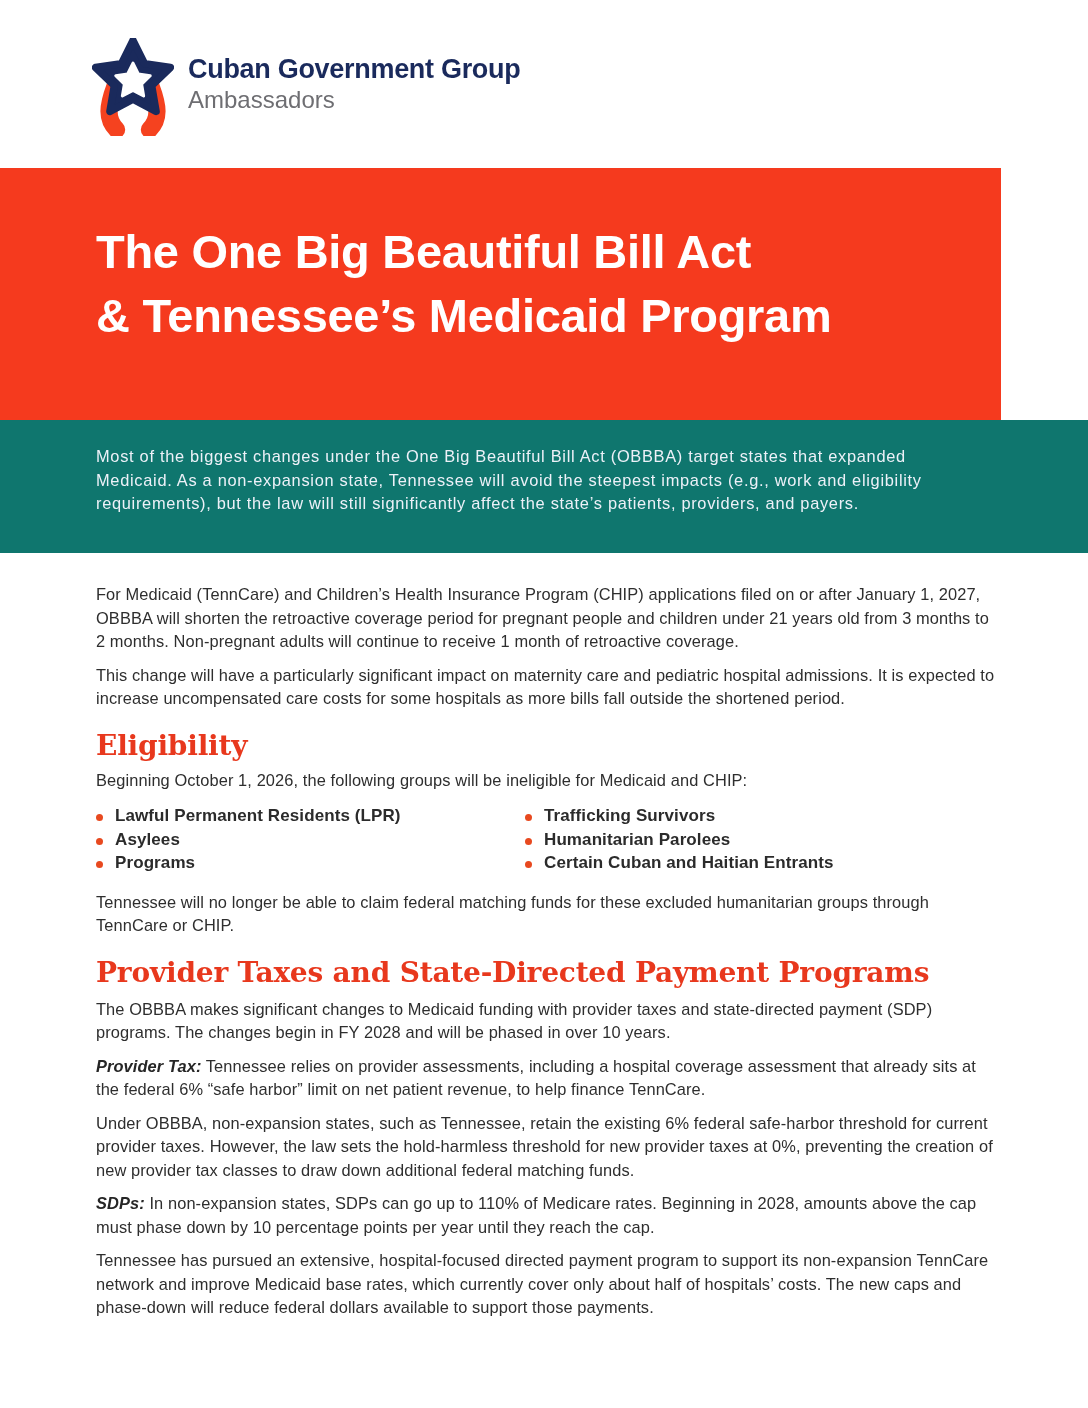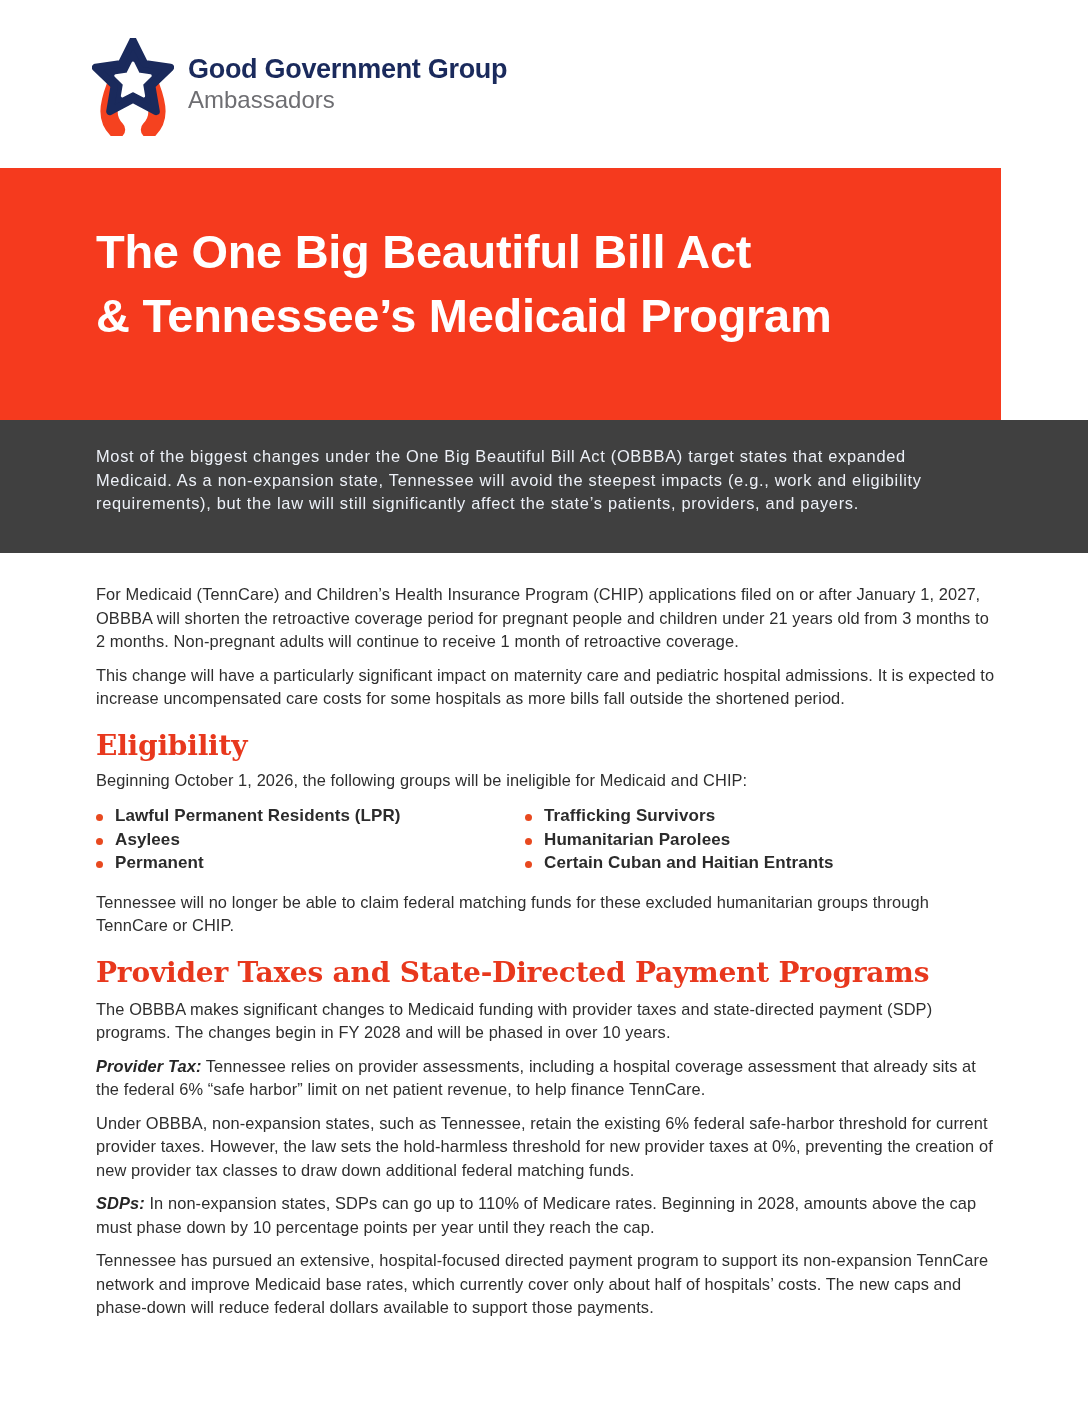--- a/index.html
+++ b/index.html
@@ -18,21 +18,21 @@
 
   
   .banner { position:absolute; left:0; top:168px; width:1001px; height:252px; background:#f53a1e; }
   .banner-title {
     position:absolute; left:96px; top:52px;
     font-size:47px; font-weight:700; color:#ffffff;
     line-height:64px; letter-spacing:-0.3px;
   }
 
   
-  .intro-band { position:absolute; left:0; top:420px; width:1088px; height:133px; background:#404040; }
+  .intro-band { position:absolute; left:0; top:420px; width:1088px; height:133px; background:#0f766e; }
   .intro-text {
     position:absolute; left:96px; top:25px; width:860px;
     color:#edf1f8; font-size:16.4px; line-height:23.5px; letter-spacing:0.7px;
   }
 
   
   .content { position:absolute; left:96px; top:575px; width:900px; }
   h2.section {
     font-family:"DejaVu Serif","Liberation Serif",serif;
     font-weight:bold; color:#e8381d; font-size:28px; line-height:34px; letter-spacing:-0.2px;
@@ -57,21 +57,21 @@
 <body>
 
 <div class="logo-row">
   <svg class="logo-mark" viewBox="0 0 100 118" xmlns="http://www.w3.org/2000/svg">
     <path d="M28 58 C19 82 17 98 30 111" stroke="#f5421f" stroke-width="21" fill="none" stroke-linecap="round"></path>
     <path d="M72 58 C81 82 83 98 70 111" stroke="#f5421f" stroke-width="21" fill="none" stroke-linecap="round"></path>
     <polygon points="50,2 64.1,30.6 95.7,35.2 72.8,57.4 78.2,88.8 50,74 21.8,88.8 27.2,57.4 4.3,35.2 35.9,30.6" fill="#1a2a5c" stroke="#1a2a5c" stroke-width="9" stroke-linejoin="round"></polygon>
     <polygon points="50,2 64.1,30.6 95.7,35.2 72.8,57.4 78.2,88.8 50,74 21.8,88.8 27.2,57.4 4.3,35.2 35.9,30.6" fill="#ffffff" stroke="#ffffff" stroke-width="8" stroke-linejoin="round" transform="translate(50,52) scale(0.46) translate(-50,-50)"></polygon>
   </svg>
   <div class="logo-text">
-    <div class="logo-org">Good Government Group</div>
+    <div class="logo-org">Cuban Government Group</div>
     <div class="logo-sub">Ambassadors</div>
   </div>
 </div>
 
 <div class="banner">
   <div class="banner-title">
     <div>The One Big Beautiful Bill Act</div>
     <div>&amp; Tennessee’s Medicaid Program</div>
   </div>
 </div>
@@ -93,21 +93,21 @@
       <div class="bul">
           <span class="dot"></span>
           <span class="bul-label">Lawful Permanent Residents (LPR)</span>
         </div>
       <div class="bul">
           <span class="dot"></span>
           <span class="bul-label">Asylees</span>
         </div>
       <div class="bul">
           <span class="dot"></span>
-          <span class="bul-label">Permanent</span>
+          <span class="bul-label">Programs</span>
         </div>
     </div>
     <div class="bul-col c2">
       <div class="bul">
           <span class="dot"></span>
           <span class="bul-label">Trafficking Survivors</span>
         </div>
       <div class="bul">
           <span class="dot"></span>
           <span class="bul-label">Humanitarian Parolees</span>

